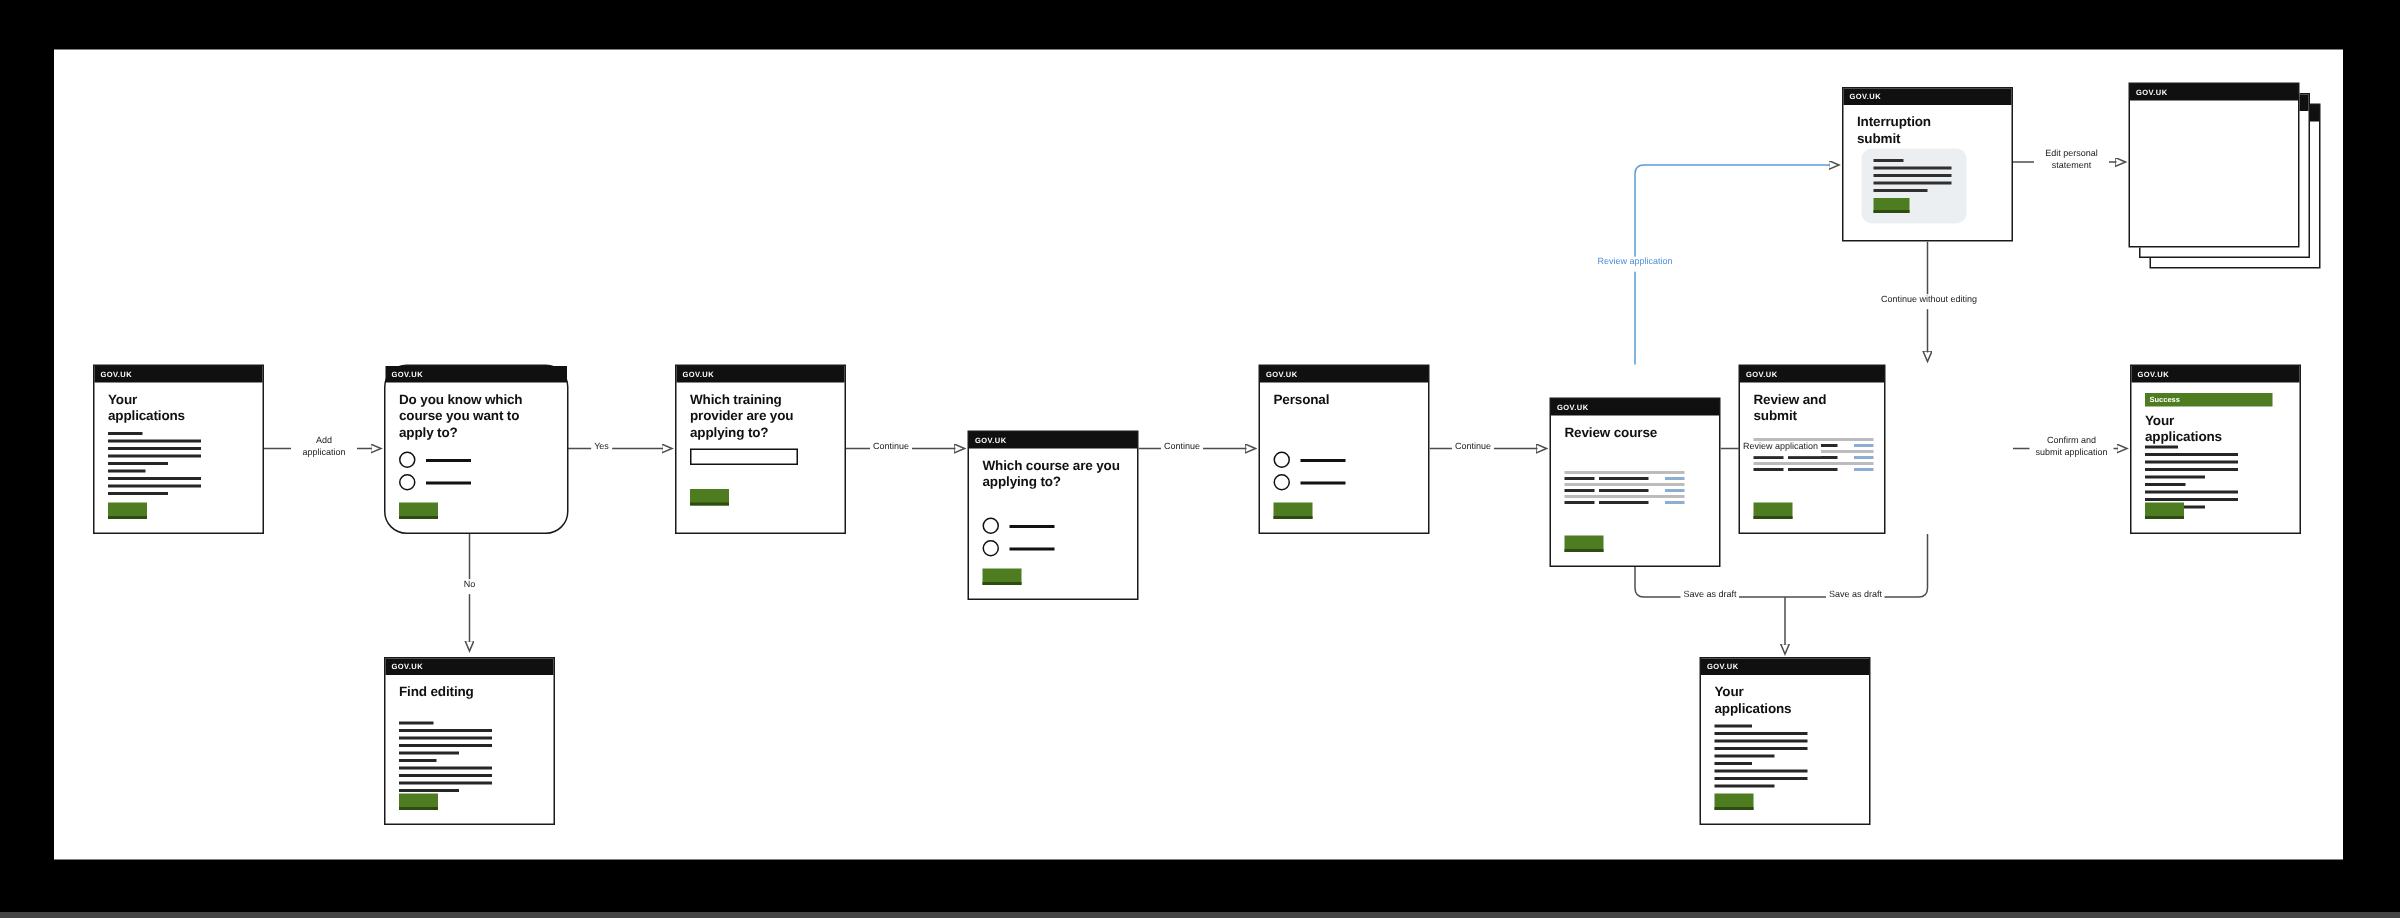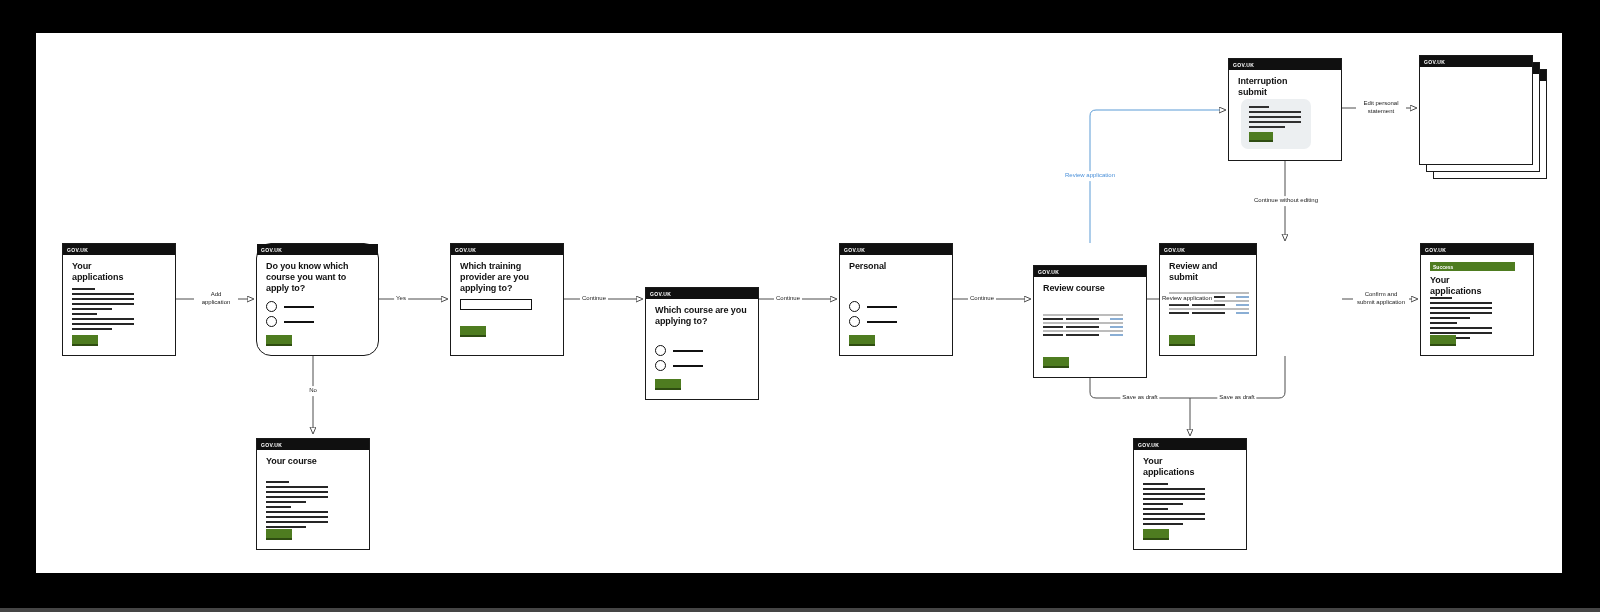--- a/index.html
+++ b/index.html
@@ -316,21 +316,21 @@
       <div class="sk-line" style="width: 40px;"></div>
     </div>
   <div class="btn"></div>
 </div>
 
 <div class="frame" style="left:256px;top:438px;width:114px;height:112px;">
   <div class="bar">
       <span>GOV.UK</span>
     </div>
   <div class="bd">
-      <div class="title">Your course</div>
+      <div class="title">Find editing</div>
     </div>
   <div class="skeleton" style="top:42px;">
       <div class="sk-line" style="width: 23px;"></div>
       <div class="sk-line" style="width: 62px;"></div>
       <div class="sk-line" style="width: 62px;"></div>
       <div class="sk-line" style="width: 62px;"></div>
       <div class="sk-line" style="width: 40px;"></div>
       <div class="sk-line" style="width: 25px;"></div>
       <div class="sk-line" style="width: 62px;"></div>
       <div class="sk-line" style="width: 62px;"></div>

